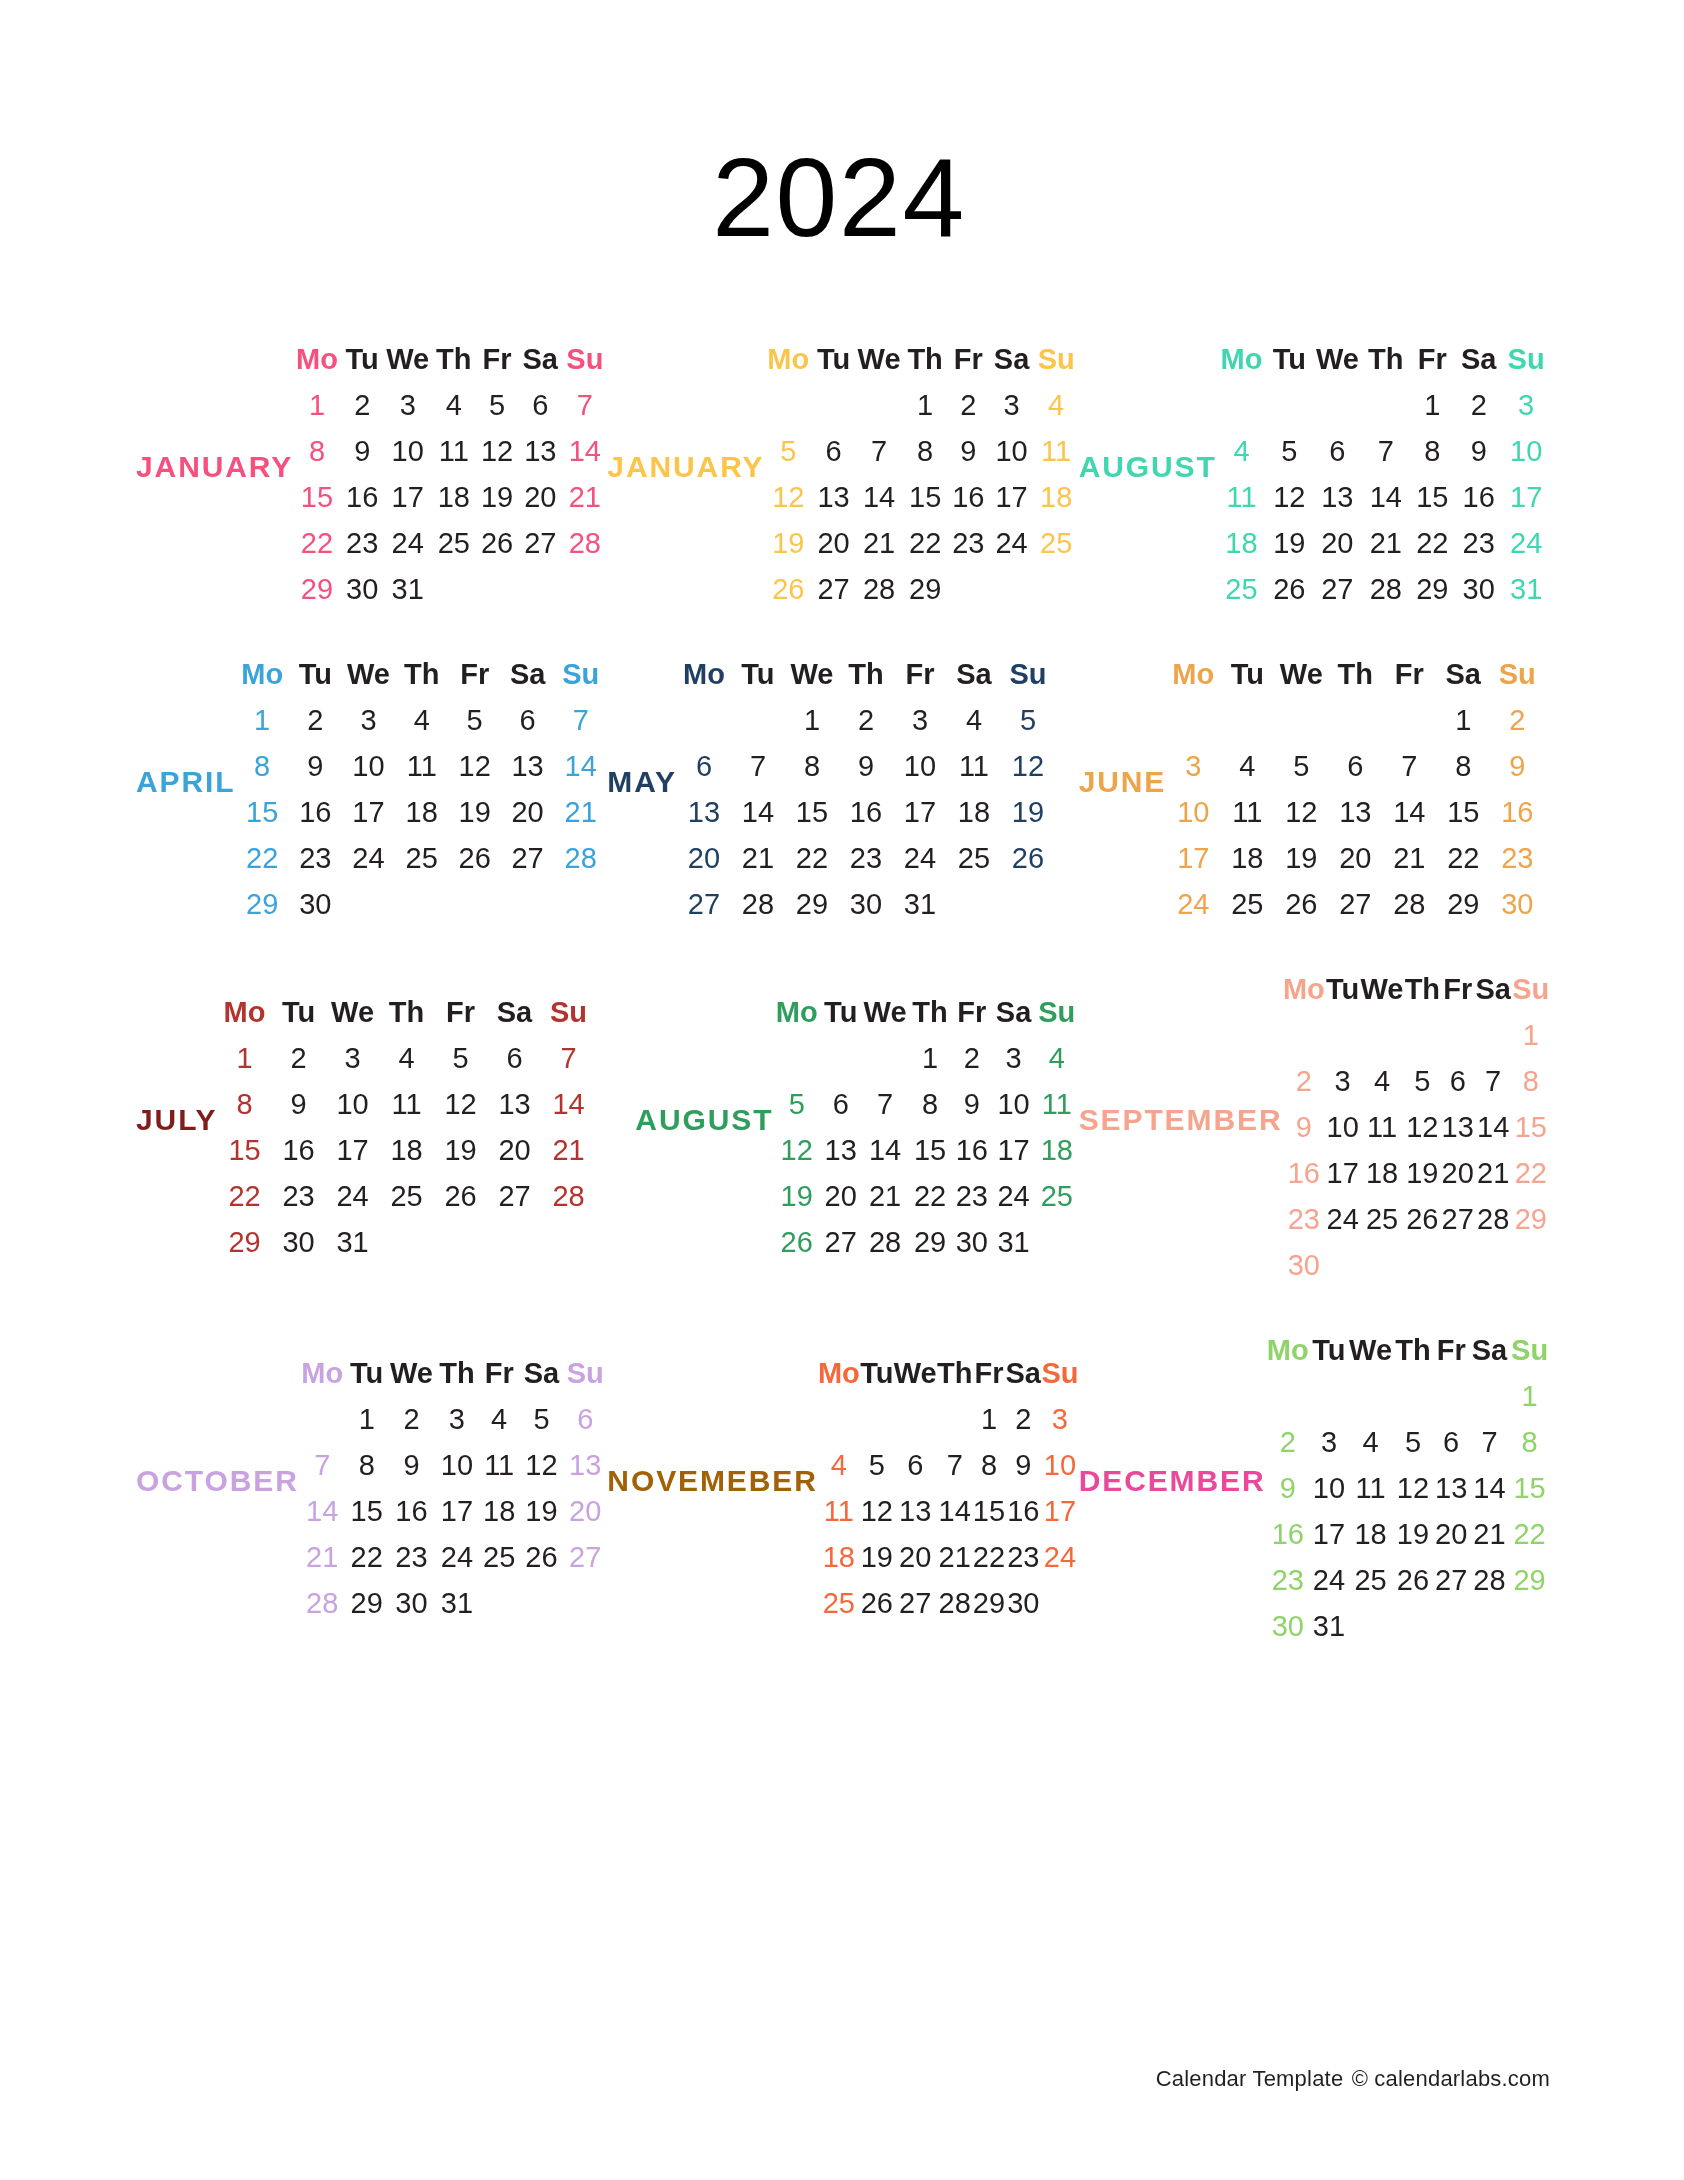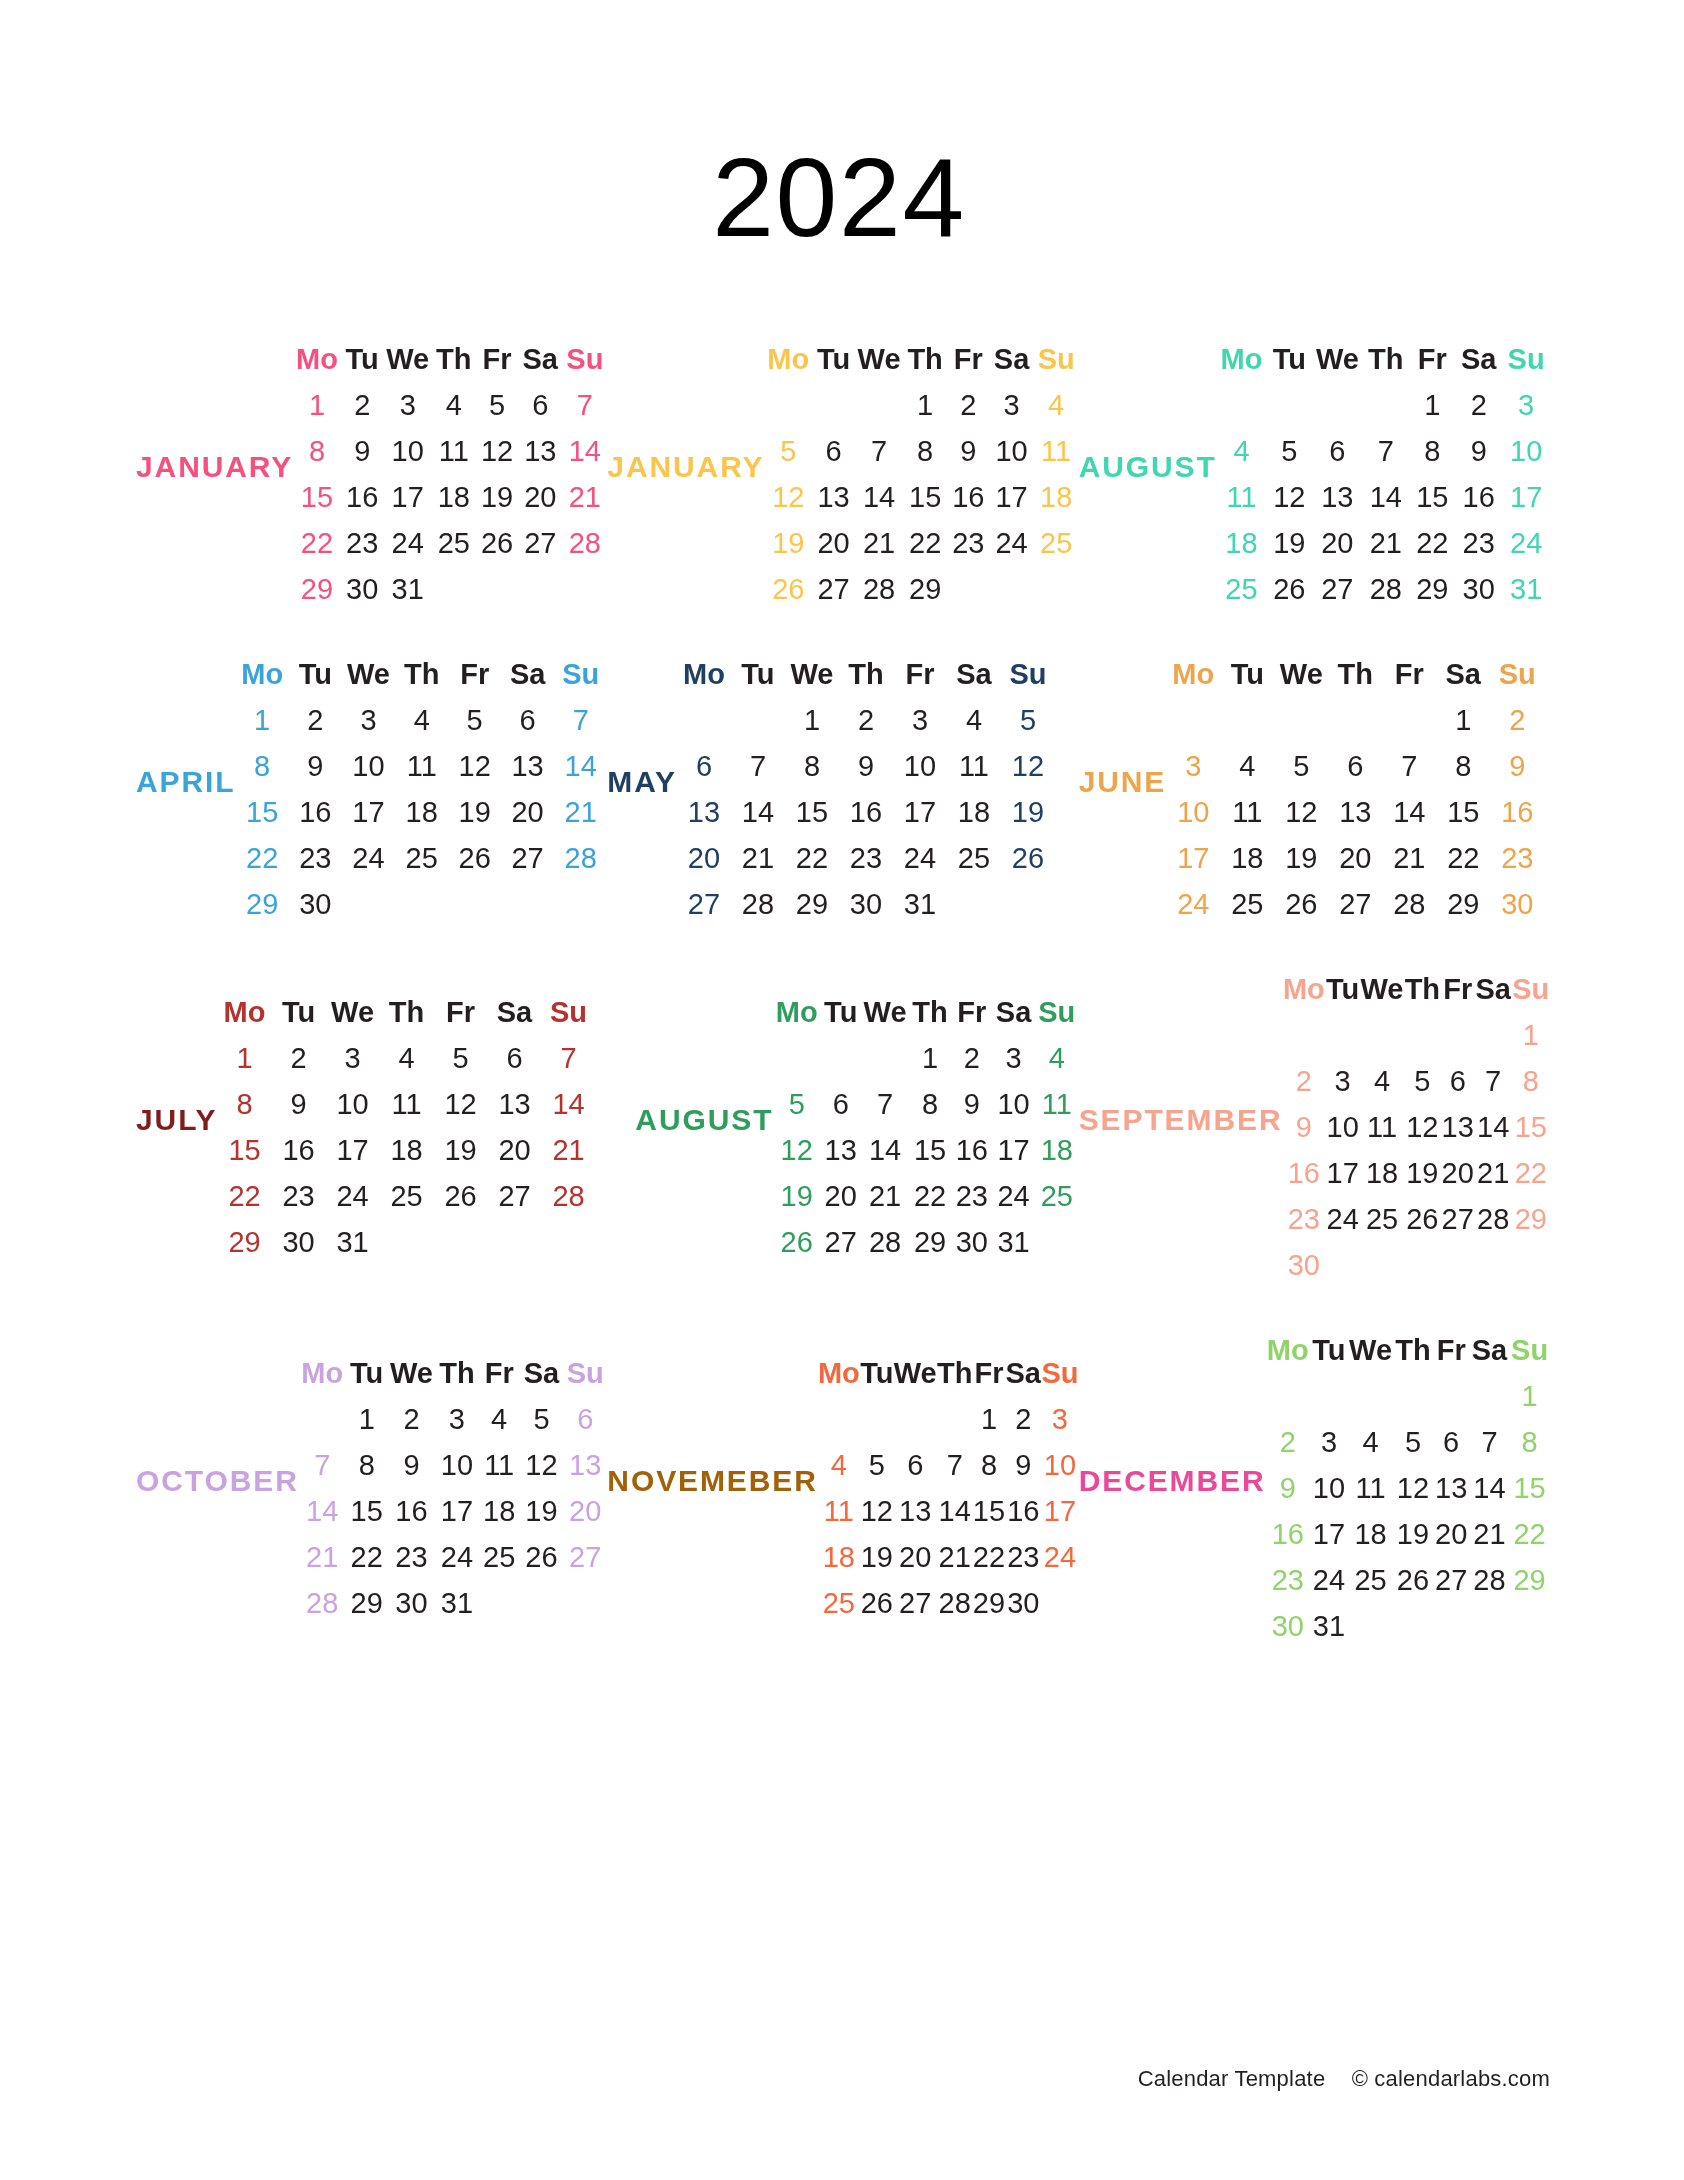--- a/index.html
+++ b/index.html
@@ -80,21 +80,21 @@
   .footer {
     position: absolute;
     right: 128px;
     bottom: 89px;
     font-size: 22px;
     color: #231f20;
     letter-spacing: 0.2px;
     white-space: nowrap;
   }
   .footer .tpl {
-    margin-right: 20px;
+    margin-right: 2px;
   }
 </style>
 </head>
 <body>
 
 <div class="page">
 
   <h1 class="year-title">2024</h1>
 
   <div class="grid" id="months-grid">

